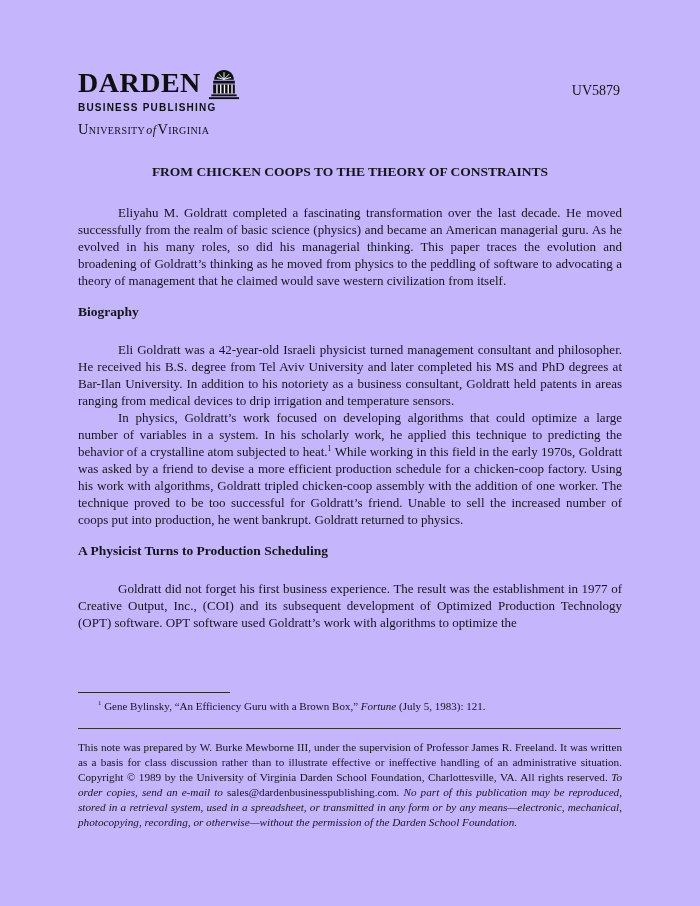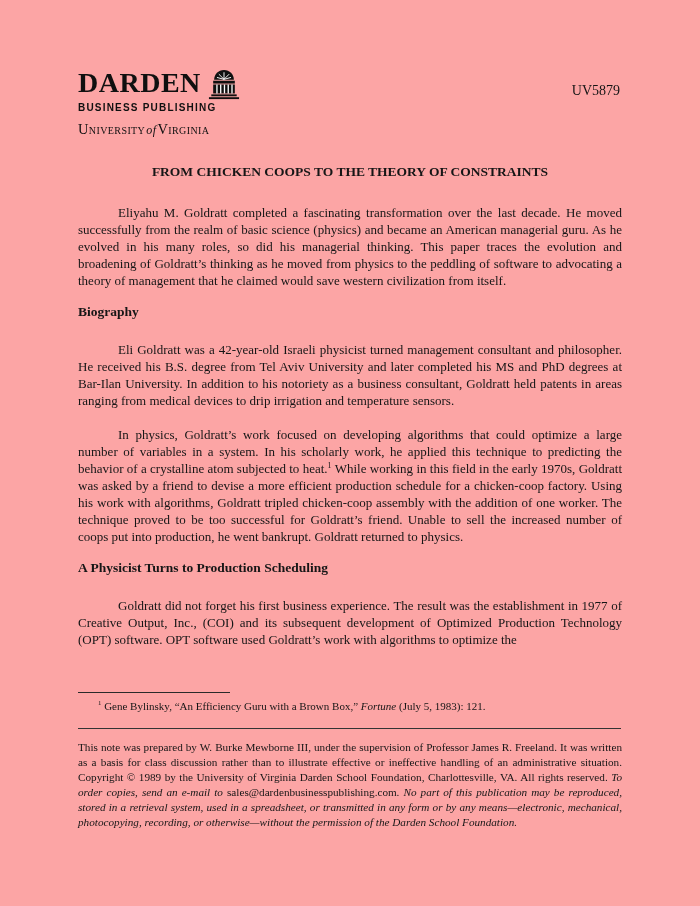--- a/index.html
+++ b/index.html
@@ -1,19 +1,19 @@
 <!DOCTYPE html>
 <html><head>
 <meta charset="utf-8">
 <style>
   html,body { margin:0; padding:0; background:#ffffff; }
   .page {
     position:relative;
     width:700px; height:906px;
-    background:#fca5a5;
+    background:#c4b5fd;
     color:#161616;
     font-family:"Liberation Serif", serif;
     overflow:hidden;
   }
 
   
   .header { position:absolute; top:68px; left:78px; right:78px; height:80px; }
   .logo-row { display:flex; align-items:flex-start; gap:7px; }
   .brand {
     font-family:"Liberation Serif", serif;
@@ -34,21 +34,21 @@
 
   
   .content {
     position:absolute; top:160px; left:78px; width:544px;
     font-size:13px; line-height:17px; text-align:justify;
   }
   .title { margin:3px 0 0 0; text-align:center; font-size:13.5px; line-height:18px; font-weight:700; }
   .title .tline { display:block; }
   .para { margin:0; text-indent:40px; }
   .para.intro { margin-top:23px; }
-  .para + .para { margin-top:17px; }
+  .para + .para { }
   .heading { margin:14px 0 0 0; font-size:13.5px; line-height:17px; font-weight:700; text-align:left; }
   .heading + .para { margin-top:21px; }
   sup.fn-ref { font-size:0.62em; line-height:0; vertical-align:super; }
 
   
   .footnote-block { position:absolute; top:692px; left:78px; width:544px; }
   .fn-rule { width:152px; height:1px; background:#2a2a2a; }
   .footnote { margin:6px 0 0 0; font-size:11px; line-height:14px; text-indent:20px; }
   .footnote sup { font-size:0.62em; line-height:0; vertical-align:super; }
 

